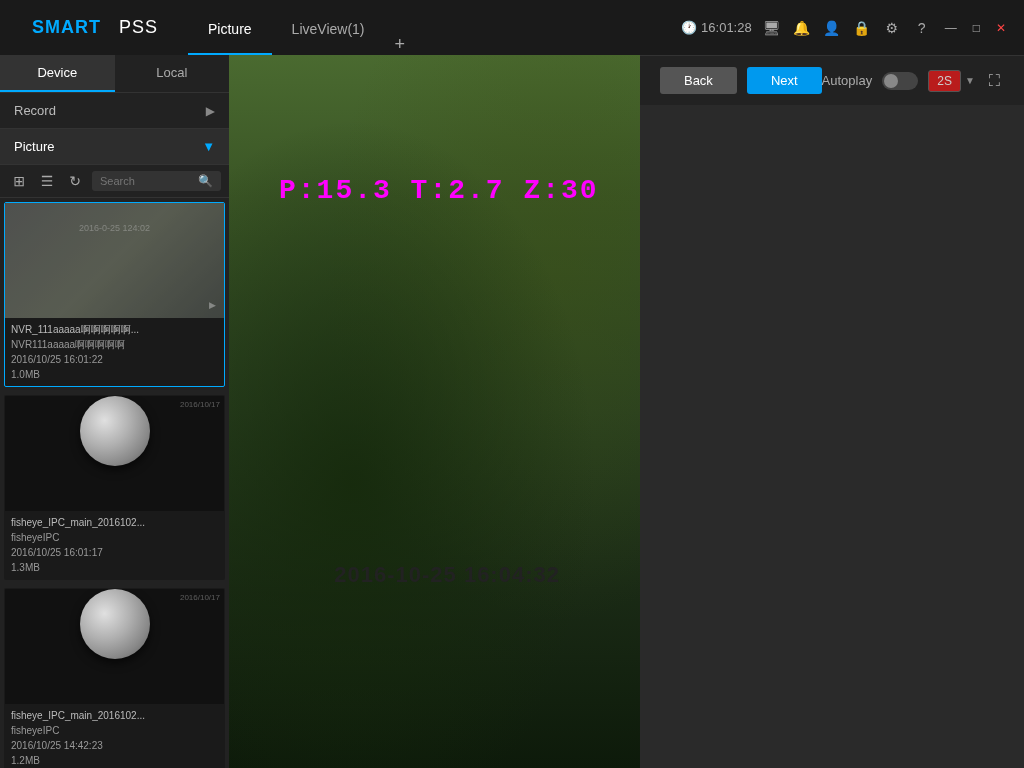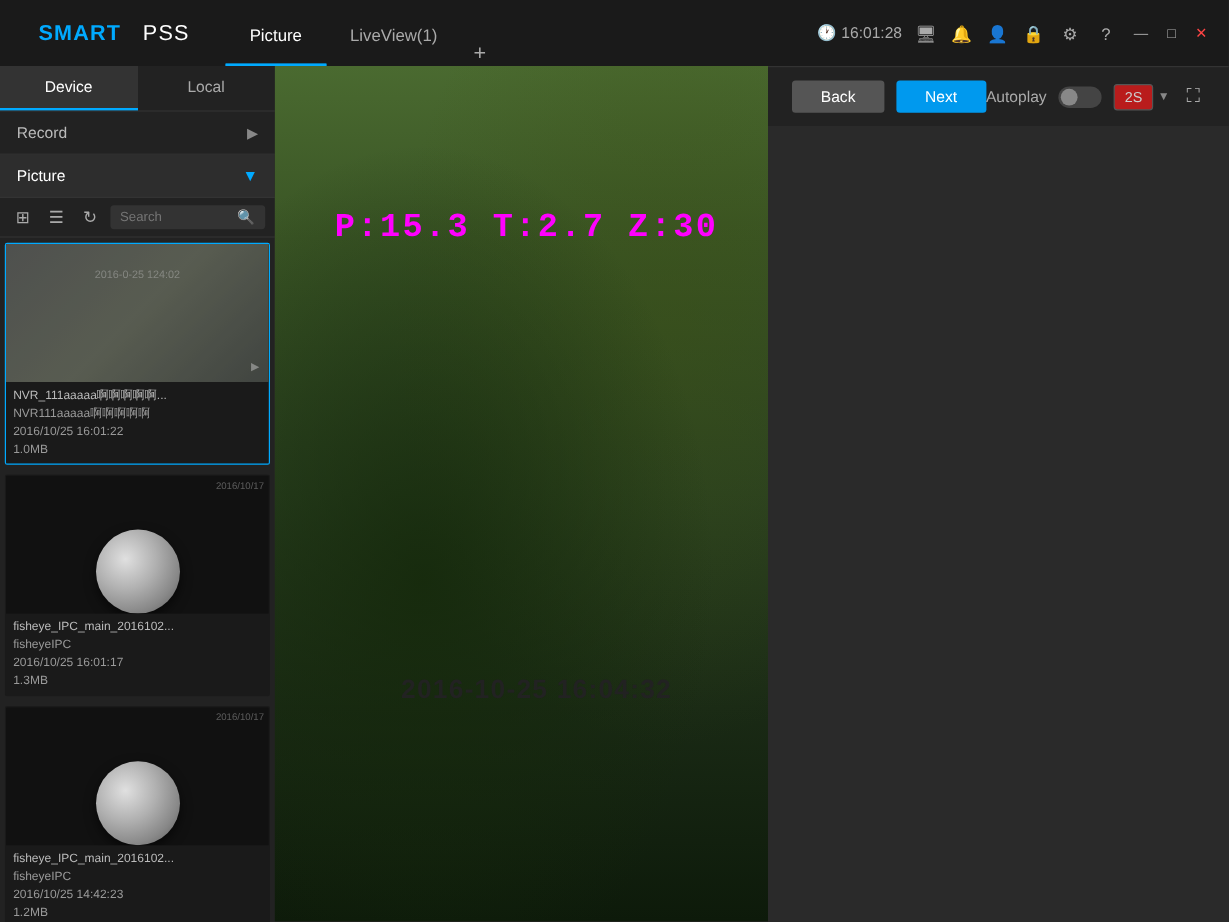--- a/index.html
+++ b/index.html
@@ -227,21 +227,21 @@
       left: 50%;
       transform: translateX(-50%);
       color: rgba(200,200,200,0.4);
       font-size: 9px;
       white-space: nowrap;
     }
     
     .thumb-camera {
       background: #111;
       display: flex;
-      align-items: flex-end;
+      align-items: flex-start;
       justify-content: center;
     }
     .camera-dome {
       width: 70px;
       height: 70px;
       border-radius: 50%;
       background: radial-gradient(circle at 35% 35%, #e0e0e0, #b0b0b0 40%, #888 70%, #555 100%);
       box-shadow: 0 4px 10px rgba(0,0,0,0.6);
       position: relative;
     }

